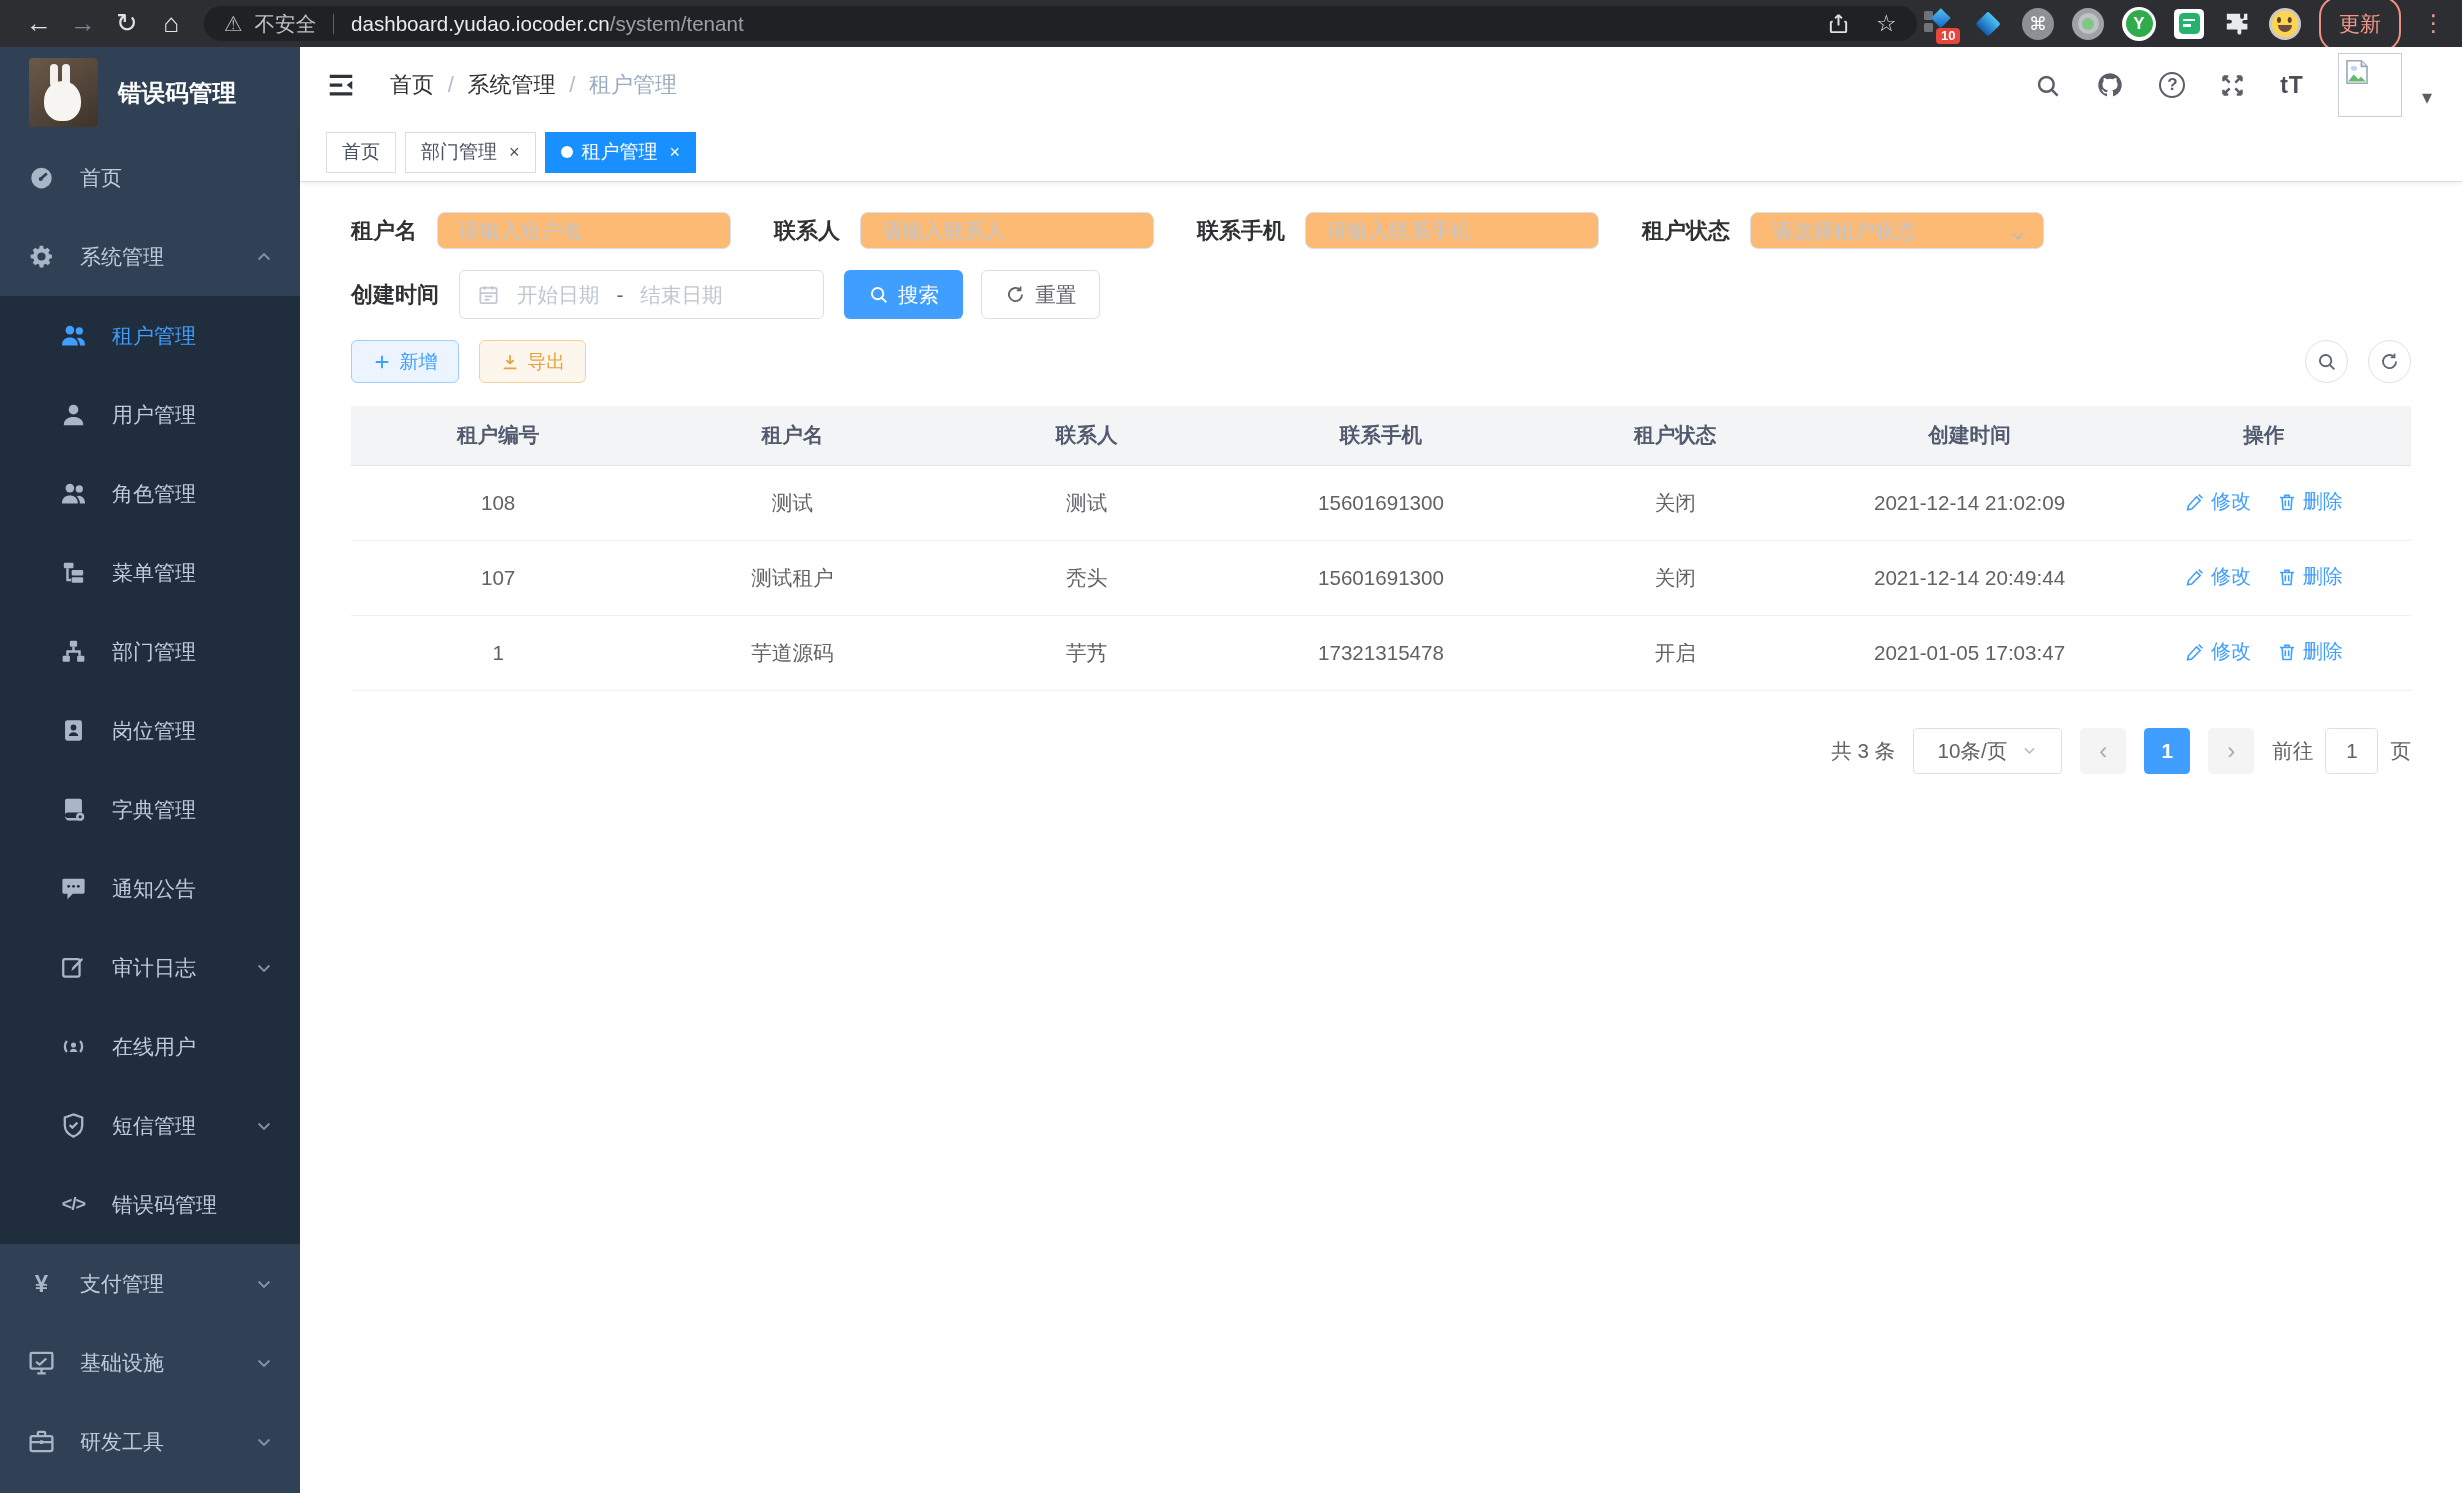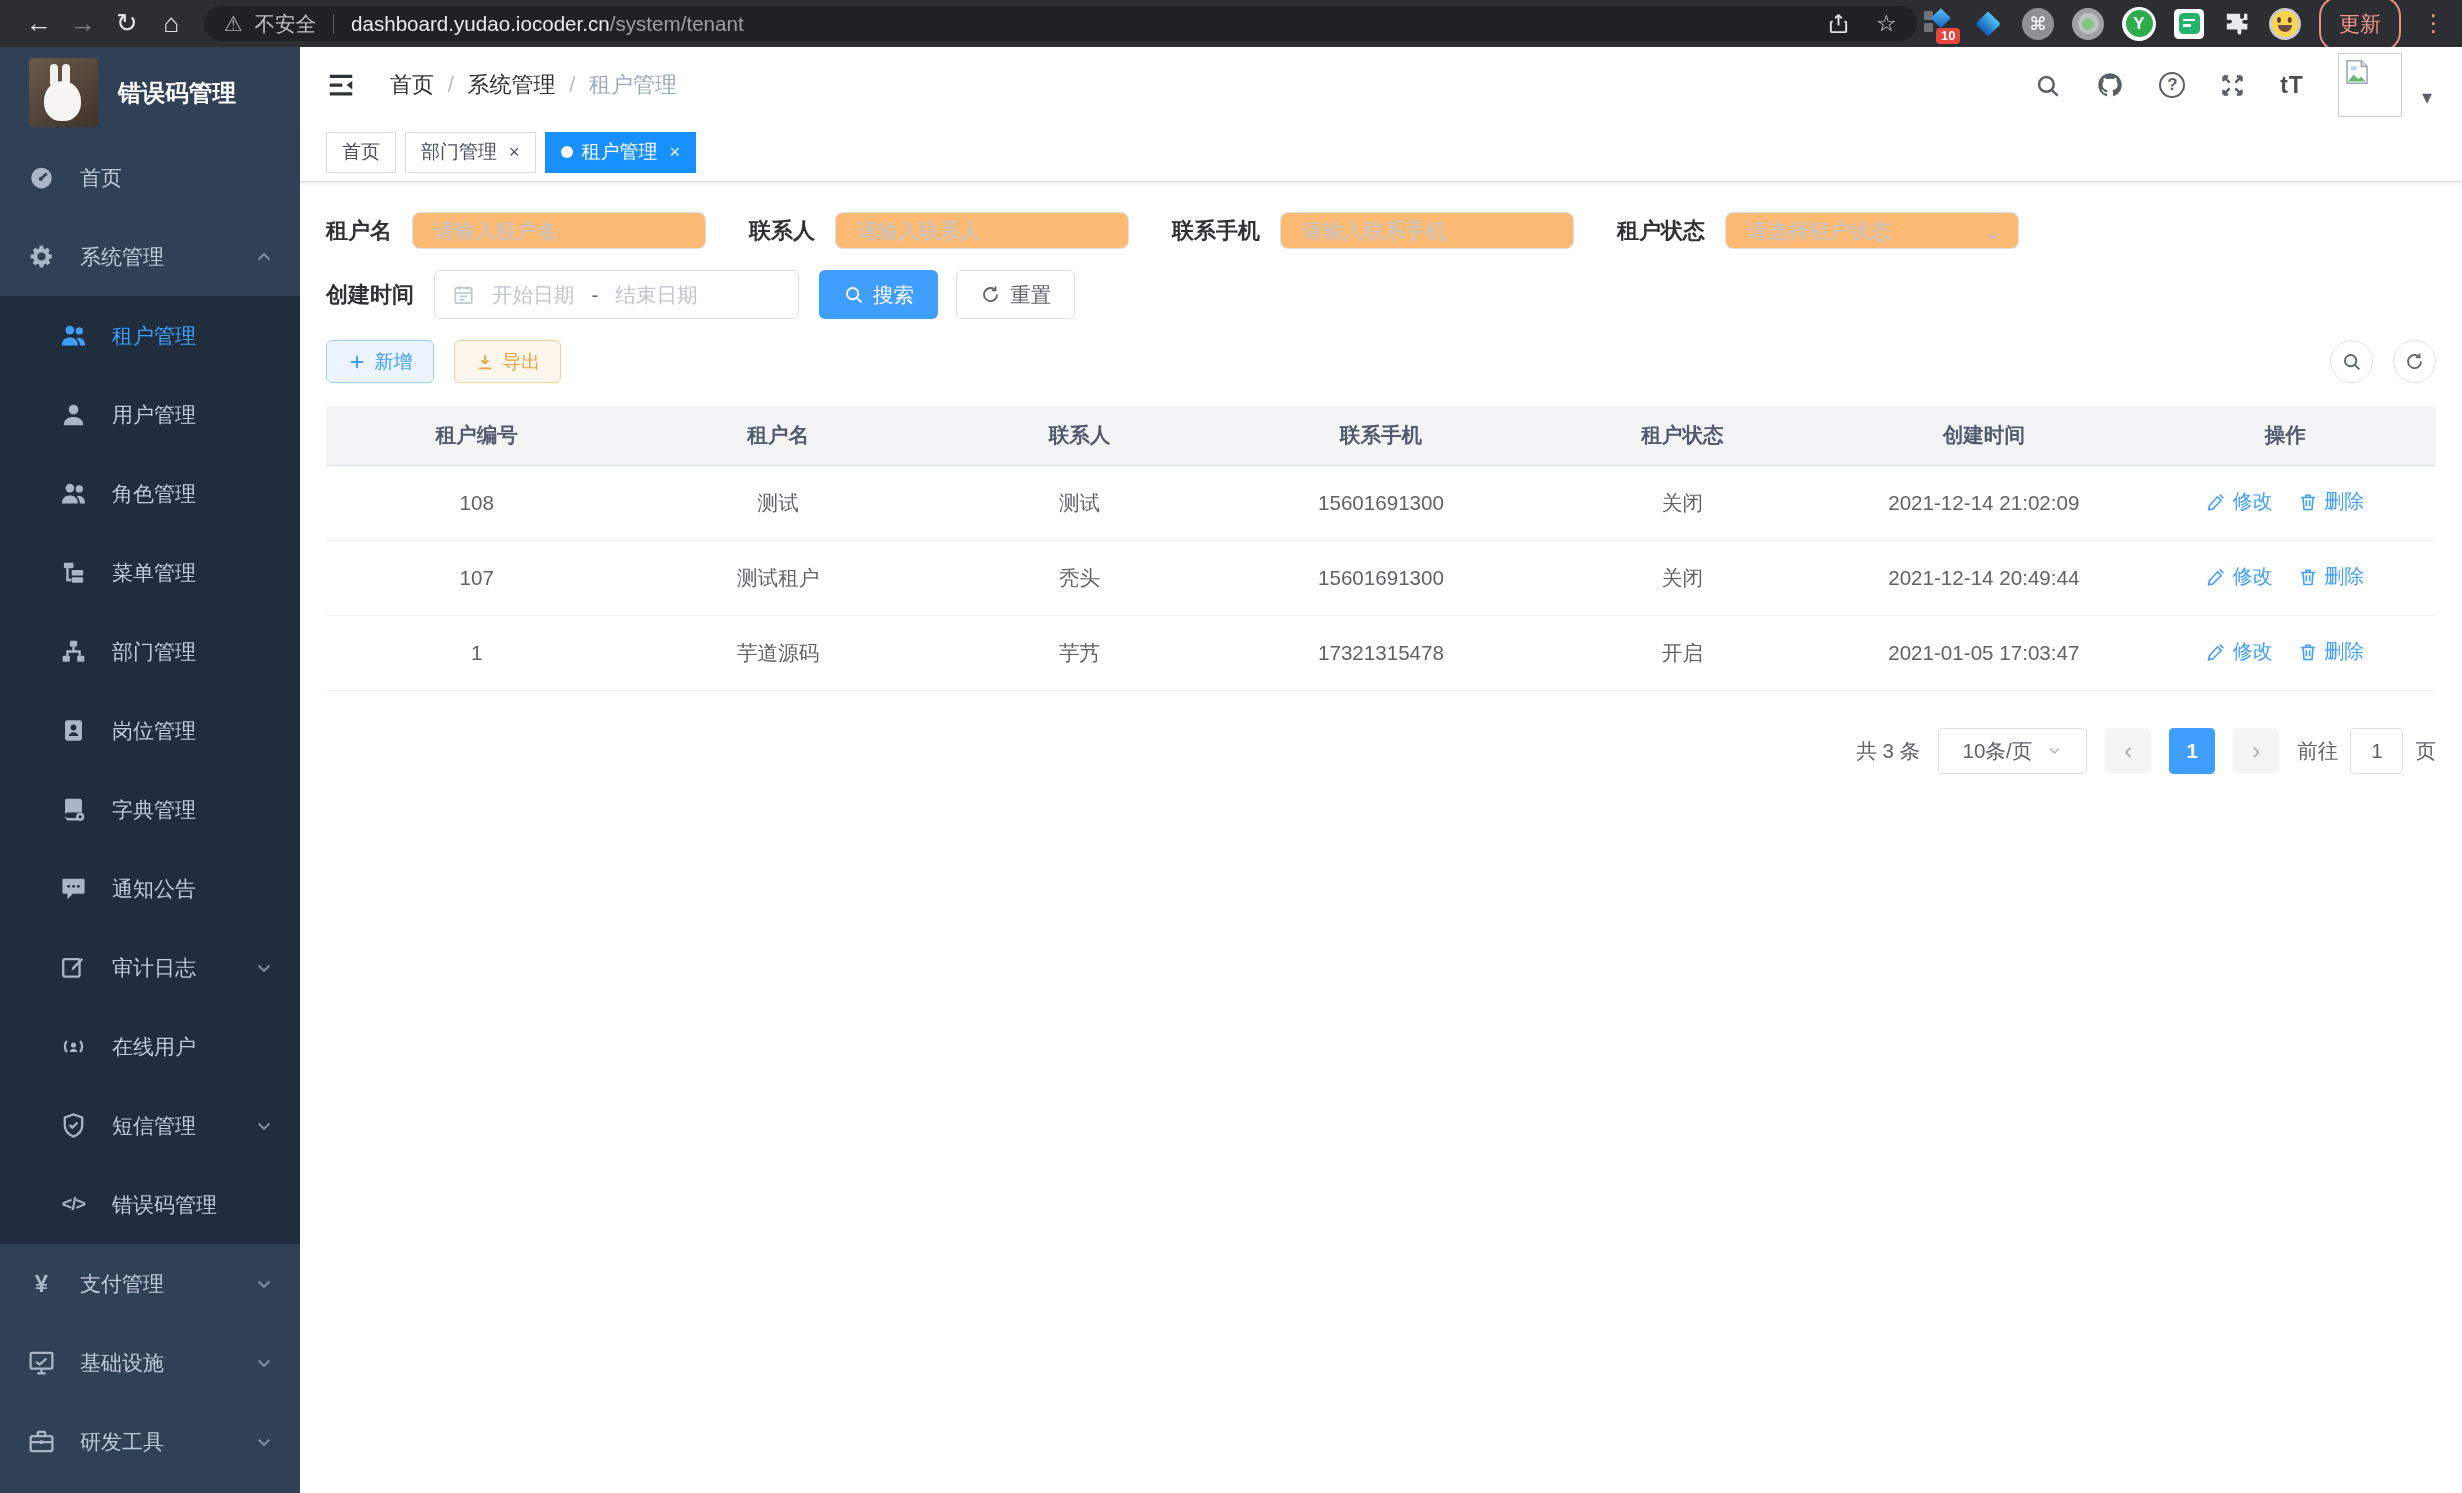--- a/index.html
+++ b/index.html
@@ -88,21 +88,21 @@
   
   .tabs{height:59px;background:#fff;border-bottom:1.5px solid #d8dce5;box-shadow:0 1.5px 4.6px rgba(0,0,0,.06);
     display:flex;align-items:center;padding-left:26px;gap:9px;position:relative;z-index:2;}
   .tab{height:41px;border:1.5px solid #d8dce5;background:#fff;color:#495060;font-size:19px;
     display:flex;align-items:center;padding:0 15px;gap:9px;cursor:pointer;}
   .tab .x{font-size:18px;color:inherit;margin-left:3px;}
   .tab.active{background:#1890ff;border-color:#1890ff;color:#fff;}
   .tab .dot{width:12px;height:12px;border-radius:50%;background:#fff;}
 
   
-  .content{flex:1;padding:30px 26px;background:#fff;}
+  .content{flex:1;padding:30px 51px;background:#fff;}
   .filter-row{display:flex;align-items:center;margin-bottom:21px;}
   .f-item{display:flex;align-items:center;margin-right:43px;}
   .f-label{font-size:22px;font-weight:700;color:#303133;margin-right:20px;white-space:nowrap;}
   .inp{width:294px;height:37px;border:1.5px solid #dcdfe6;border-radius:8px;padding:0 21px;font-size:20.6px;color:#606266;outline:none;background:#fdba74;}
   .inp::placeholder{color:#bfc6d0;}
   .sel-wrap{position:relative;width:294px;}
   .sel-wrap .inp{width:100%;padding-right:46px;}
   .sel-chev{position:absolute;right:17px;top:15px;width:18px;height:18px;color:#b4bac4;pointer-events:none;}
   .date-box{width:365px;height:49px;border:1.5px solid #dcdfe6;border-radius:6px;display:flex;align-items:center;
     padding:0 17px;font-size:20.6px;color:#bfc6d0;gap:17px;background:#fff;}

